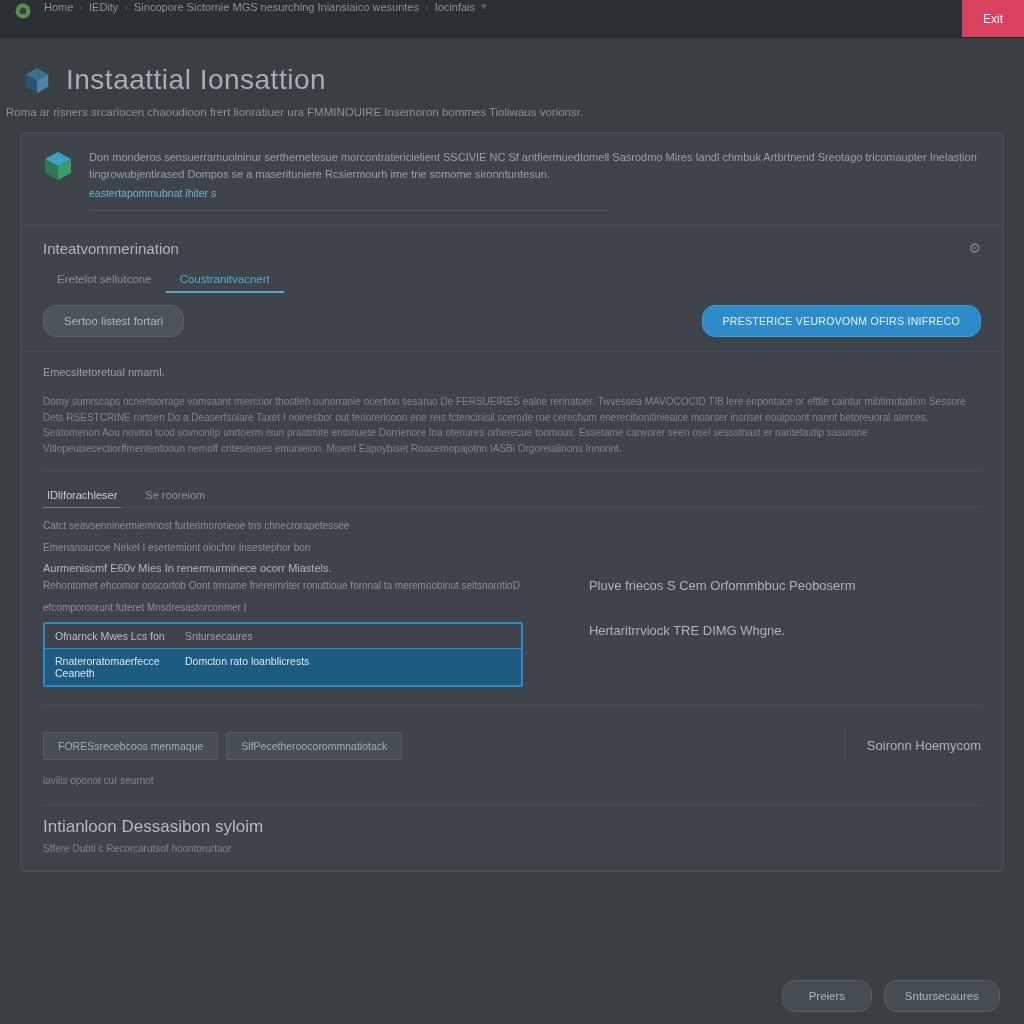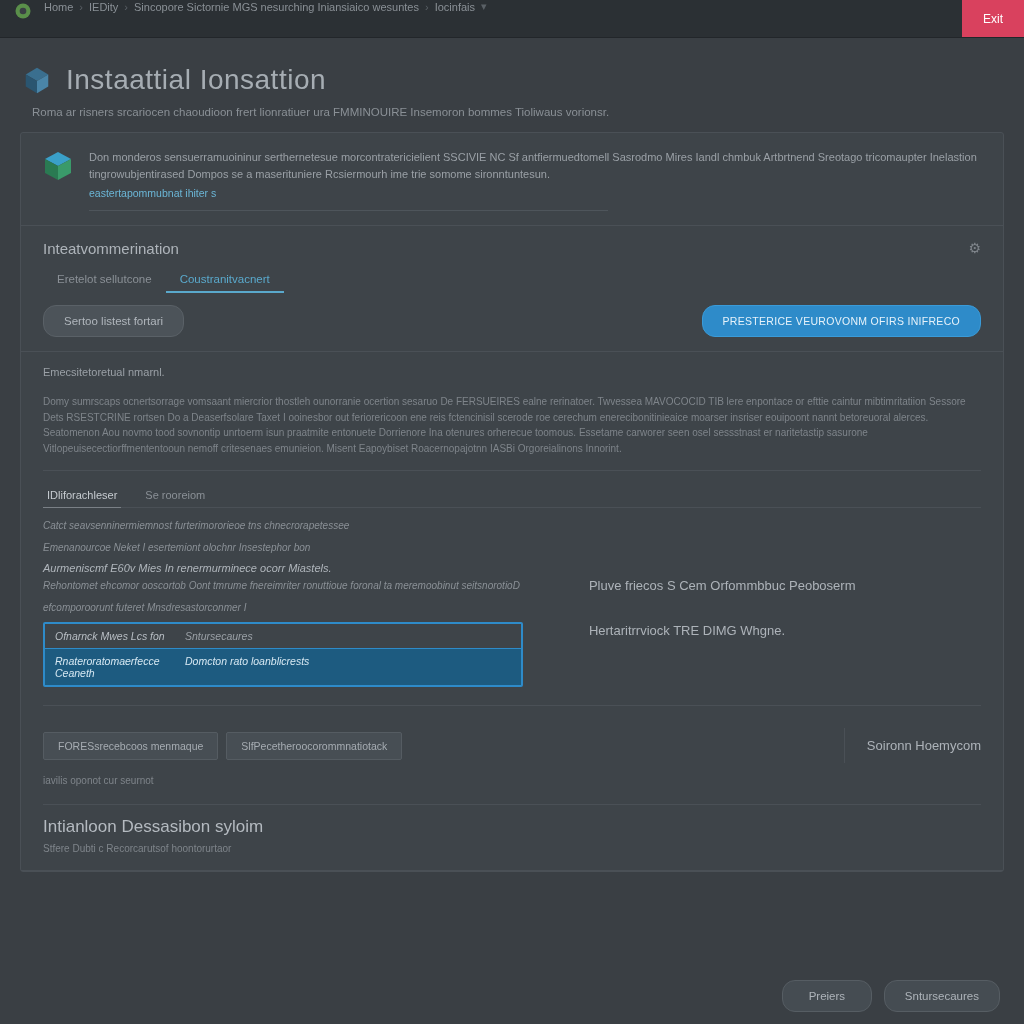--- a/index.html
+++ b/index.html
@@ -55,21 +55,21 @@
   .title-icon {
     width: 30px; height: 30px;
   }
   h1.page-title {
     font-size: 28px;
     font-weight: 300;
     color: #a6adb3;
     letter-spacing: 0.5px;
   }
   .subtitle {
-    padding: 0 22px 14px 32px;
+    padding: 0 22px 14px 6px;
     color: #8a9096;
     font-size: 11.5px;
   }
 
   
   .panel {
     margin: 0 20px;
     border: 1px solid #4a5056;
     border-radius: 3px;
     background: #3e4449;
@@ -233,21 +233,21 @@
     background: #1d5b80;
   }
   .select-row.sel .c1, .select-row.sel .c2 { color:#d6e8f2; }
   .select-row + .select-row { border-top:1px solid #2e8bc9; }
 
   
   .two-col {
     display:flex;
     position:relative;
   }
-  .two-col .left { flex: 0 0 55%; font-style: italic; }
+  .two-col .left { flex: 0 0 55%; }
   .two-col .right {
     flex:1;
     padding-left: 30px;
     display:flex;
     flex-direction:column;
     justify-content:center;
     gap: 30px;
   }
   .right-link {
     font-size: 13px;

